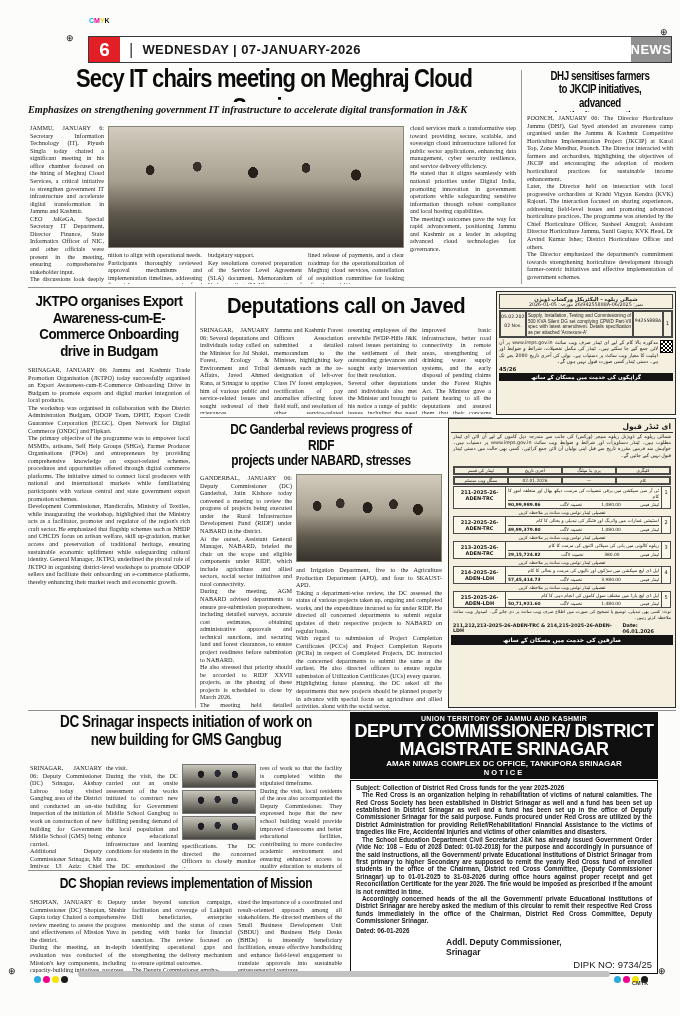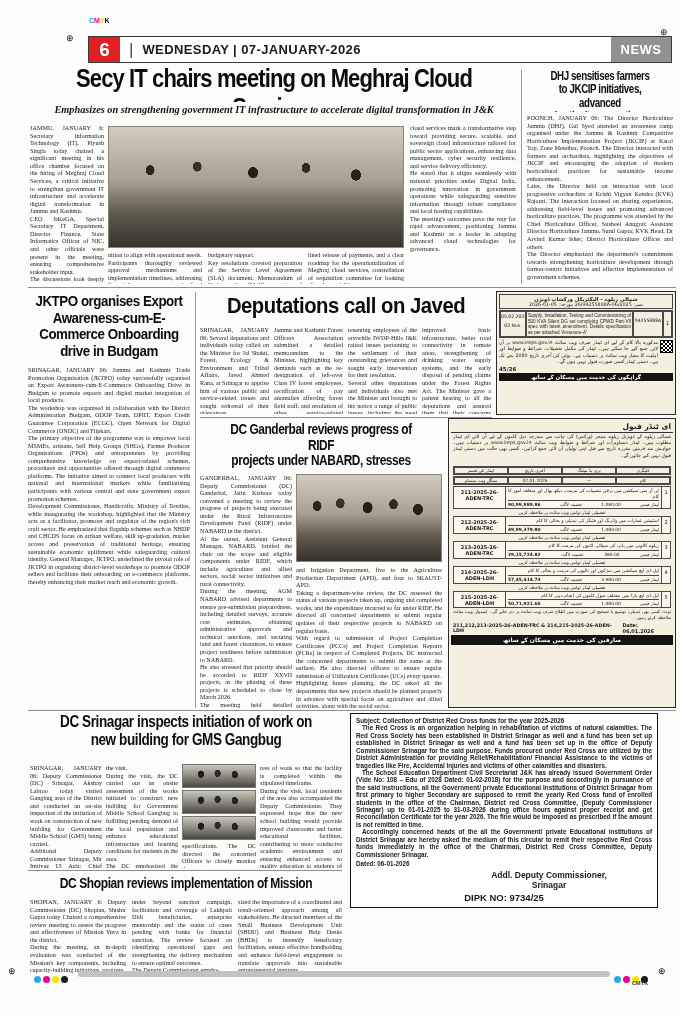--- a/index.html
+++ b/index.html
@@ -5,21 +5,21 @@
   * { margin:0; padding:0; box-sizing:border-box; }
   html,body { background:#d9d9d9; }
   #page { position:relative; width:680px; height:1016px; margin:0 auto; background:#fcfcfa; overflow:hidden;
           font-family:"Liberation Sans", sans-serif; color:#1a1a1a; }
   .abs { position:absolute; }
   .t { position:absolute; font-family:"Liberation Serif", serif; font-size:6.2px; line-height:1.22;
        text-align:justify; color:#1d1d1d; white-space:pre-line; overflow:hidden; }
   .hl { position:absolute; font-family:"Liberation Sans", sans-serif; font-weight:800; color:#0c0c0c;
         text-align:center; white-space:pre-line; letter-spacing:-0.5px; overflow:hidden; }
   .sub { position:absolute; font-family:"Liberation Serif", serif; font-style:italic; font-weight:700;
-         text-align:center; color:#111; overflow:hidden; }
+         color:#111; overflow:hidden; }
   .vrule { position:absolute; width:1px; background:#9a9a9a; }
   .hrule { position:absolute; height:1px; background:#8f8f8f; }
   .photo { position:absolute; border:1px solid #8b8578; overflow:hidden;
     background:
       radial-gradient(7px 8px at 14% 36%, #2a241e 60%, transparent 64%),
       radial-gradient(7px 8px at 30% 33%, #35302a 60%, transparent 64%),
       radial-gradient(8px 9px at 49% 38%, #241f1b 60%, transparent 64%),
       radial-gradient(7px 8px at 67% 34%, #302a24 60%, transparent 64%),
       radial-gradient(8px 9px at 84% 40%, #262019 60%, transparent 64%),
       linear-gradient(180deg,#d3ccbe 0%, #a79f8f 45%, #5f594d 72%, #37332c 100%); }
@@ -55,21 +55,21 @@
   <span class="regmark" style="left:660px; top:27px;">⊕</span>
   <div class="abs" style="left:89px; top:17px; font-size:7px; font-weight:800;">
     <span style="color:#00aeef">C</span><span style="color:#ec008c">M</span><span style="color:#f2d50f">Y</span><span style="color:#111">K</span>
   </div>
 
   <div class="abs" style="left:88px; top:36px; width:584px; height:27px; border:1.5px solid #3a3a3a; display:flex; align-items:center; background:#fff;">
     <div style="width:31px; height:100%; background:#e31f26; color:#fff; font-weight:800; font-size:19px; display:flex; align-items:center; justify-content:center;">6</div>
     <span style="font-size:17px; font-weight:300; color:#444; margin:0 9px;">|</span>
     <span style="font-size:13px; font-weight:700; letter-spacing:0.4px;">WEDNESDAY | 07-JANUARY-2026</span>
     <div style="flex:1"></div>
-    <div style="width:60px; height:100%; background:#919191; color:#fff; font-weight:800; font-size:13px; display:flex; align-items:center; justify-content:center; letter-spacing:0.5px;">NEWS</div>
+    <div style="width:40px; height:100%; background:#919191; color:#fff; font-weight:800; font-size:13px; display:flex; align-items:center; justify-content:center; letter-spacing:0.5px;">NEWS</div>
   </div>
 
   <div class="hl" style="left:28px; top:64px; width:492px; height:38px; font-size:25px; letter-spacing:-1px; transform:scaleX(0.88);">Secy IT chairs meeting on Meghraj Cloud Services</div>
   <div class="sub" style="left:28px; top:104px; width:492px; height:16px; font-size:10.3px;">Emphasizes on strengthening government IT infrastructure to accelerate digital transformation in J&amp;K</div>
   <div class="t" style="left:30px; top:124px; width:74px; height:160px;">JAMMU, JANUARY 6: Secretary Information Technology (IT), Piyush Singla today chaired a significant meeting in his office chamber focused on the hiring of Meghraj Cloud Services, a critical initiative to strengthen government IT infrastructure and accelerate digital transformation in Jammu and Kashmir.
 CEO JaKeGA, Special Secretary IT Department, Director Finance, State Informatics Officer of NIC, and other officials were present in the meeting, ensuring comprehensive stakeholder input.
 The discussions look deeply into the project's foundational elements, including its conceptualization and detailed scope defi-</div>
   <div class="photo" style="left:108px; top:126px; width:296px; height:122px;"></div>
   <div class="t" style="left:108px; top:251px; width:94px; height:33px;">nition to align with operational needs.
 Participants thoroughly reviewed approval mechanisms and implementation timelines, addressing financial concurrence and fund availability to secure necessary</div>
@@ -266,29 +266,36 @@
   <div class="hrule" style="left:28px; top:870px; width:314px;"></div>
 
   <div class="hl" style="left:28px; top:874px; width:316px; height:20px; font-size:15px; transform:scaleX(0.8);">DC Shopian reviews implementation of Mission Yuva</div>
   <div class="t" style="left:30px; top:898px; width:96px; height:88px;">SHOPIAN, JANUARY 6: Deputy Commissioner (DC) Shopian, Shishir Gupta today Chaired a comprehensive review meeting to assess the progress and effectiveness of Mission Yuva in the district.
 During the meeting, an in-depth evaluation was conducted of the Mission's key components, including capacity-building initiatives, progress</div>
   <div class="t" style="left:132px; top:898px; width:100px; height:88px;">under beyond sanction campaign, facilitation and coverage of Lakhpati Didi beneficiaries, enterprise mentorship and the status of cases pending with banks for financial sanction. The review focused on identifying operational gaps and strengthening the delivery mechanism to ensure optimal outcomes.
 The Deputy Commissioner empha-</div>
   <div class="t" style="left:238px; top:898px; width:104px; height:88px;">sized the importance of a coordinated and result-oriented approach among all stakeholders. He directed members of the Small Business Development Unit (SBDU) and Business Help Desks (BHDs) to intensify beneficiary facilitation, ensure effective handholding and enhance field-level engagement to translate approvals into sustainable entrepreneurial ventures.</div>
 
   <div class="abs" style="left:350px; top:712px; width:308px;">
+    <div style="background:#101010; color:#fff; text-align:center; padding:3px 2px 2px;">
+      <div style="font-size:7px; font-weight:700; letter-spacing:0.3px;">UNION TERRITORY OF JAMMU AND KASHMIR</div>
+      <div style="font-size:18px; font-weight:800; line-height:1.02; white-space:pre-line; letter-spacing:-0.5px;">DEPUTY COMMISSIONER/ DISTRICT
+MAGISTRATE SRINAGAR</div>
+      <div style="font-size:8px; font-weight:700;">AMAR NIWAS COMPLEX DC OFFICE, TANKIPORA SRINAGAR</div>
+      <div style="font-size:7.5px; font-weight:700; letter-spacing:2px;">NOTICE</div>
+    </div>
     <div style="border:1.5px solid #111; background:#fff; padding:3px 5px; margin-top:1px; font-size:6.3px; font-weight:700; line-height:1.18; text-align:justify;">
       <div>Subject: Collection of District Red Cross funds for the year 2025-2026</div>
       <div style="text-indent:6px;">The Red Cross is an organization helping in rehabilitation of victims of natural calamities. The Red Cross Society has been established in District Srinagar as well and a fund has been set up established in District Srinagar as well and a fund has been set up in the office of Deputy Commissioner Srinagar for the said purpose. Funds procured under Red Cross are utilized by the District Administration for providing Relief/Rehabilitation/ Financial Assistance to the victims of tragedies like Fire, Accidental Injuries and victims of other calamities and disasters.</div>
       <div style="text-indent:6px;">The School Education Department Civil Secretariat J&amp;K has already issued Government Order (Vide No: 108 – Edu of 2028 Dated: 01-02-2018) for the purpose and accordingly in pursuance of the said instructions, all the Government/ private Educational Institutions of District Srinagar from first primary to higher Secondary are supposed to remit the yearly Red Cross fund of enrolled students in the office of the Chairman, District red Cross Committee, (Deputy Commissioner Srinagar) up to 01-01-2025 to 31-03-2026 during office hours against proper receipt and get Reconciliation Certificate for the year 2026. The fine would be imposed as prescribed if the amount is not remitted in time.</div>
       <div style="text-indent:6px;">Accordingly concerned heads of the all the Government/ private Educational institutions of District Srinagar are hereby asked the medium of this circular to remit their respective Red Cross funds immediately in the office of the Chairman, District Red Cross Committee, Deputy Commissioner Srinagar.</div>
       <div style="text-align:left; margin-top:2px;">Dated: 06-01-2026</div>
-      <div style="text-align:center; margin:3px 0 2px 90px; font-size:8.5px; white-space:pre-line;">Addl. Deputy Commissioner,
+      <div style="margin:3px 0 2px 90px; font-size:8.5px; white-space:pre-line;">Addl. Deputy Commissioner,
 Srinagar</div>
-      <div style="text-align:center; font-size:9.5px; font-weight:700;">DIPK NO: 9734/25</div>
+      <div style="text-align:right; font-size:9.5px; font-weight:400;">DIPK NO: 9734/25</div>
     </div>
   </div>
 
   <span class="regmark" style="left:8px; top:966px;">⊕</span>
   <div class="abs" style="left:34px; top:969px;">
     <span class="dot" style="background:#29abe2"></span><span class="dot" style="background:#ec008c"></span><span class="dot" style="background:#f5e400"></span><span class="dot" style="background:#1a1a1a"></span>
   </div>
   <div class="abs" style="left:78px; top:971px; width:532px; height:6px; background:#c2c2c2; border-radius:3px;"></div>
   <div class="abs" style="left:614px; top:969px;">
     <span class="dot" style="background:#29abe2"></span><span class="dot" style="background:#ec008c"></span><span class="dot" style="background:#f5e400"></span><span class="dot" style="background:#1a1a1a"></span>

